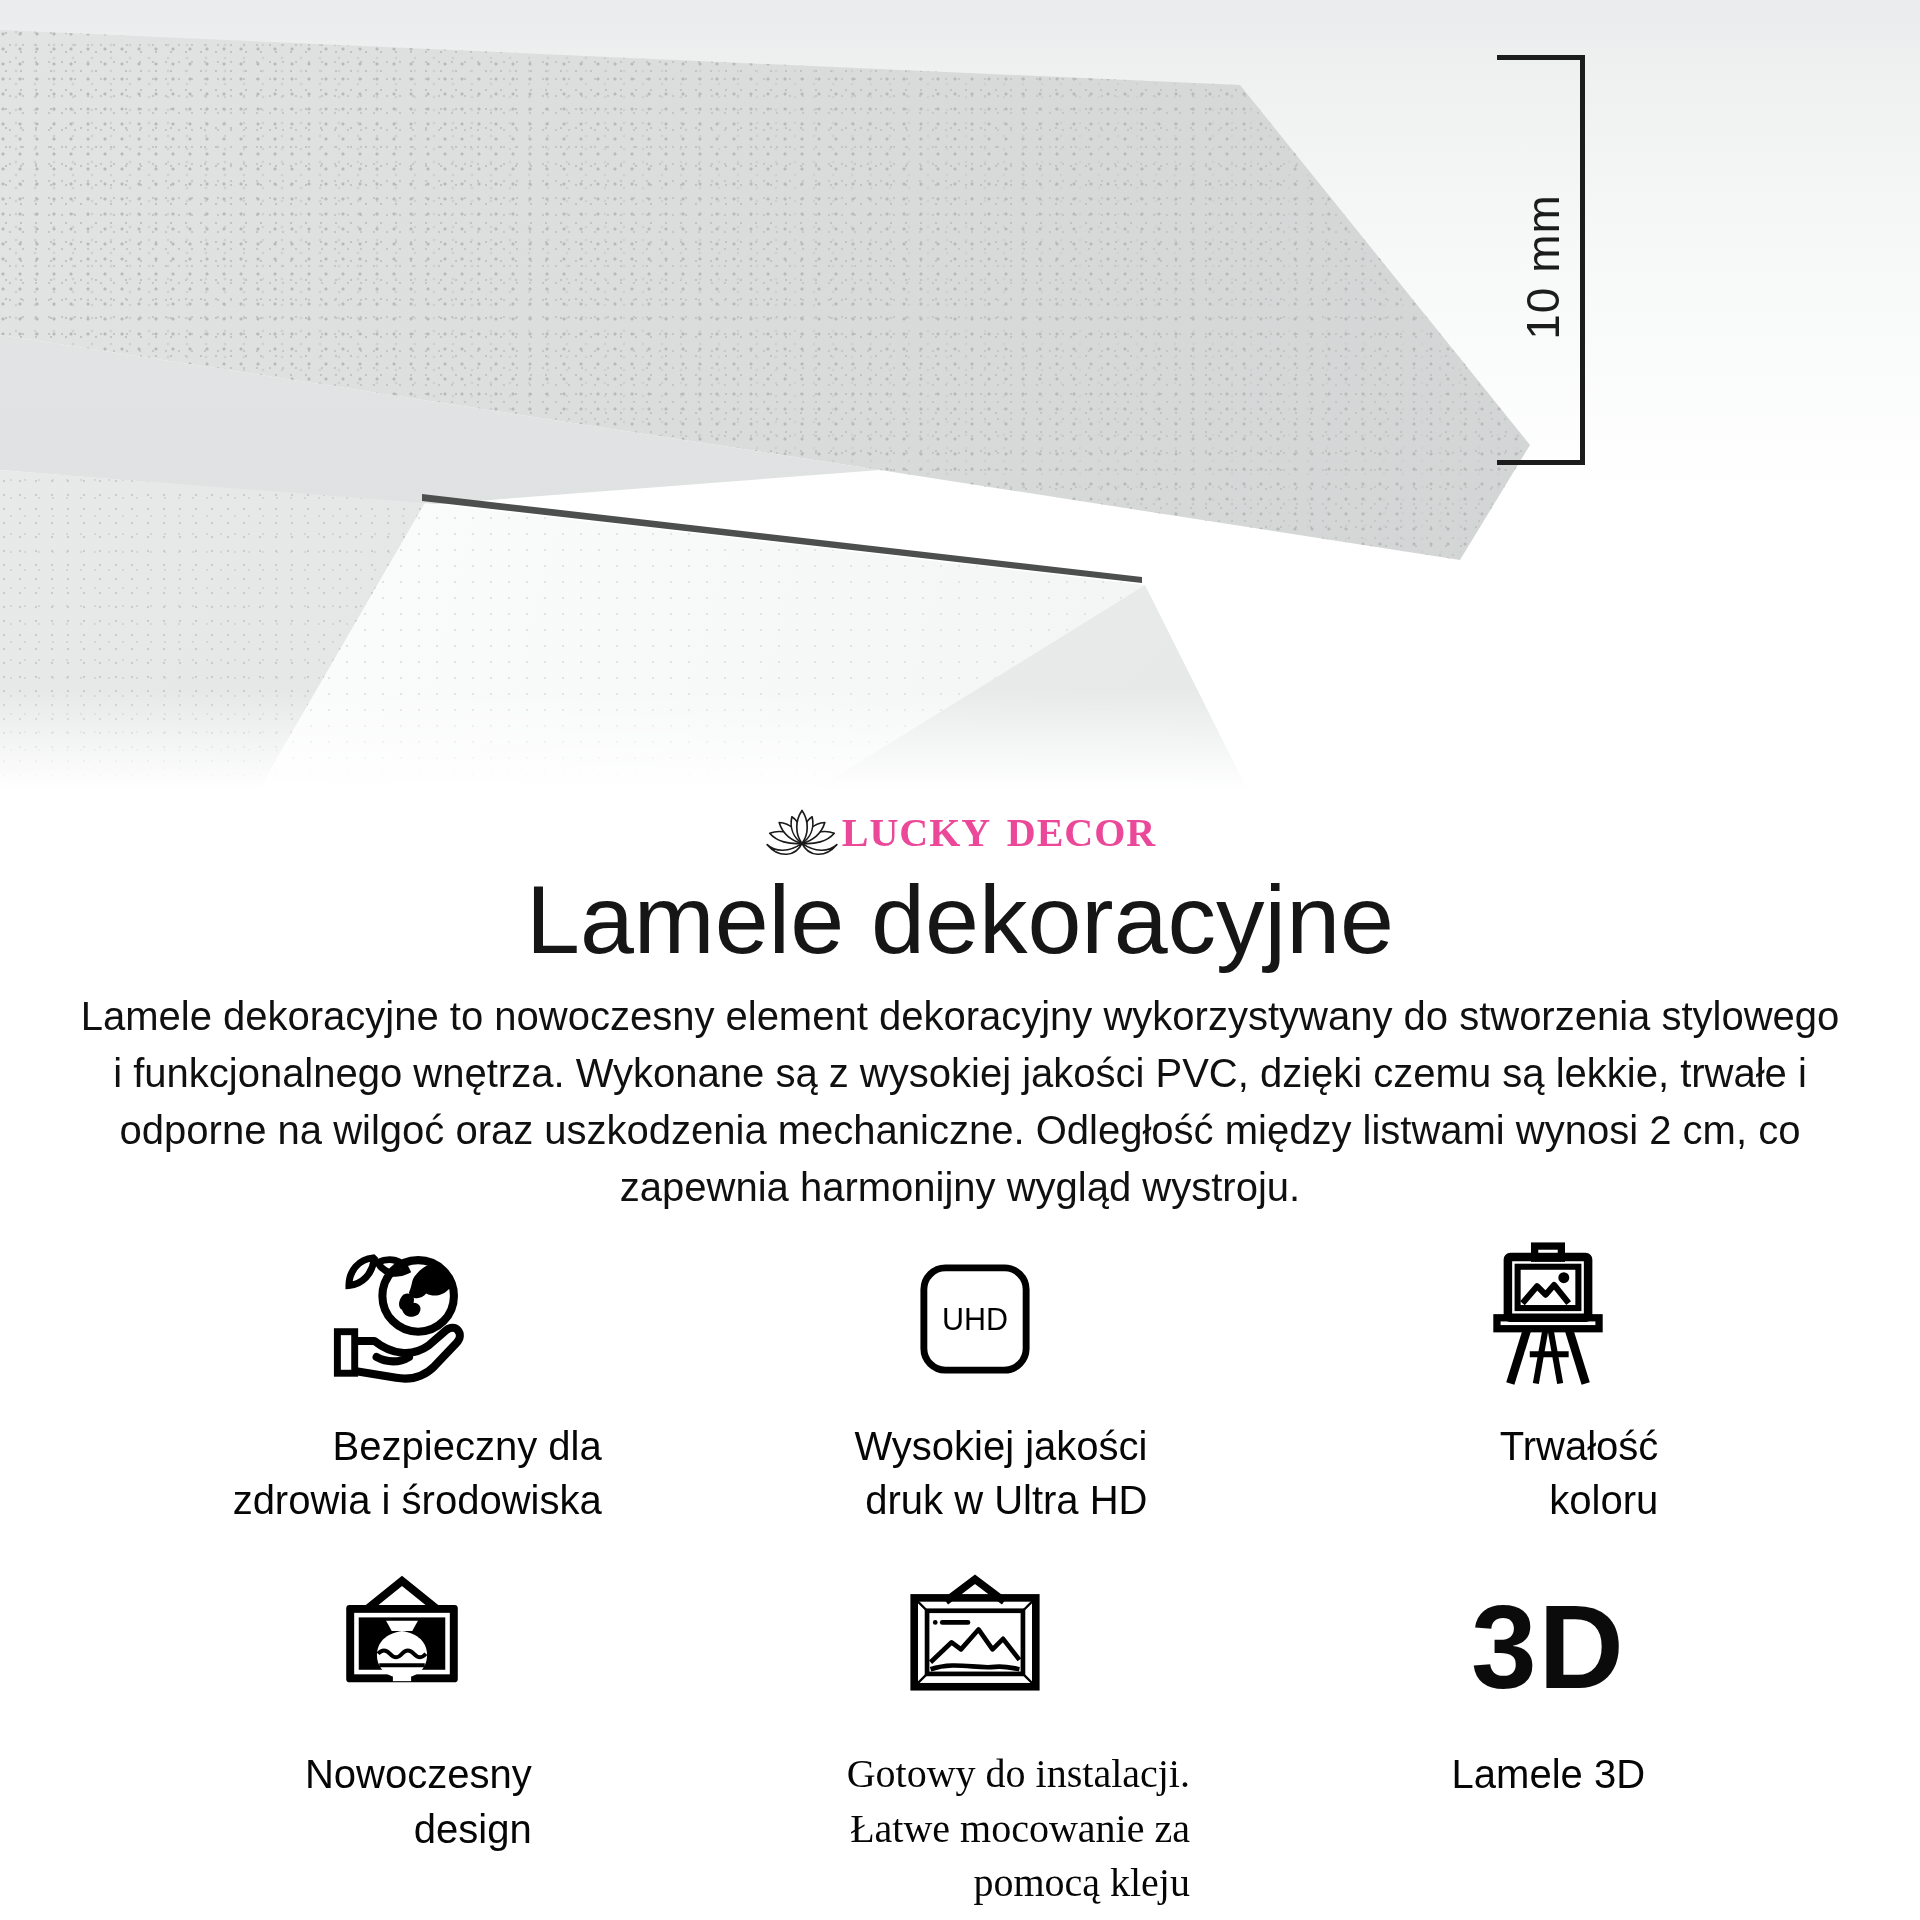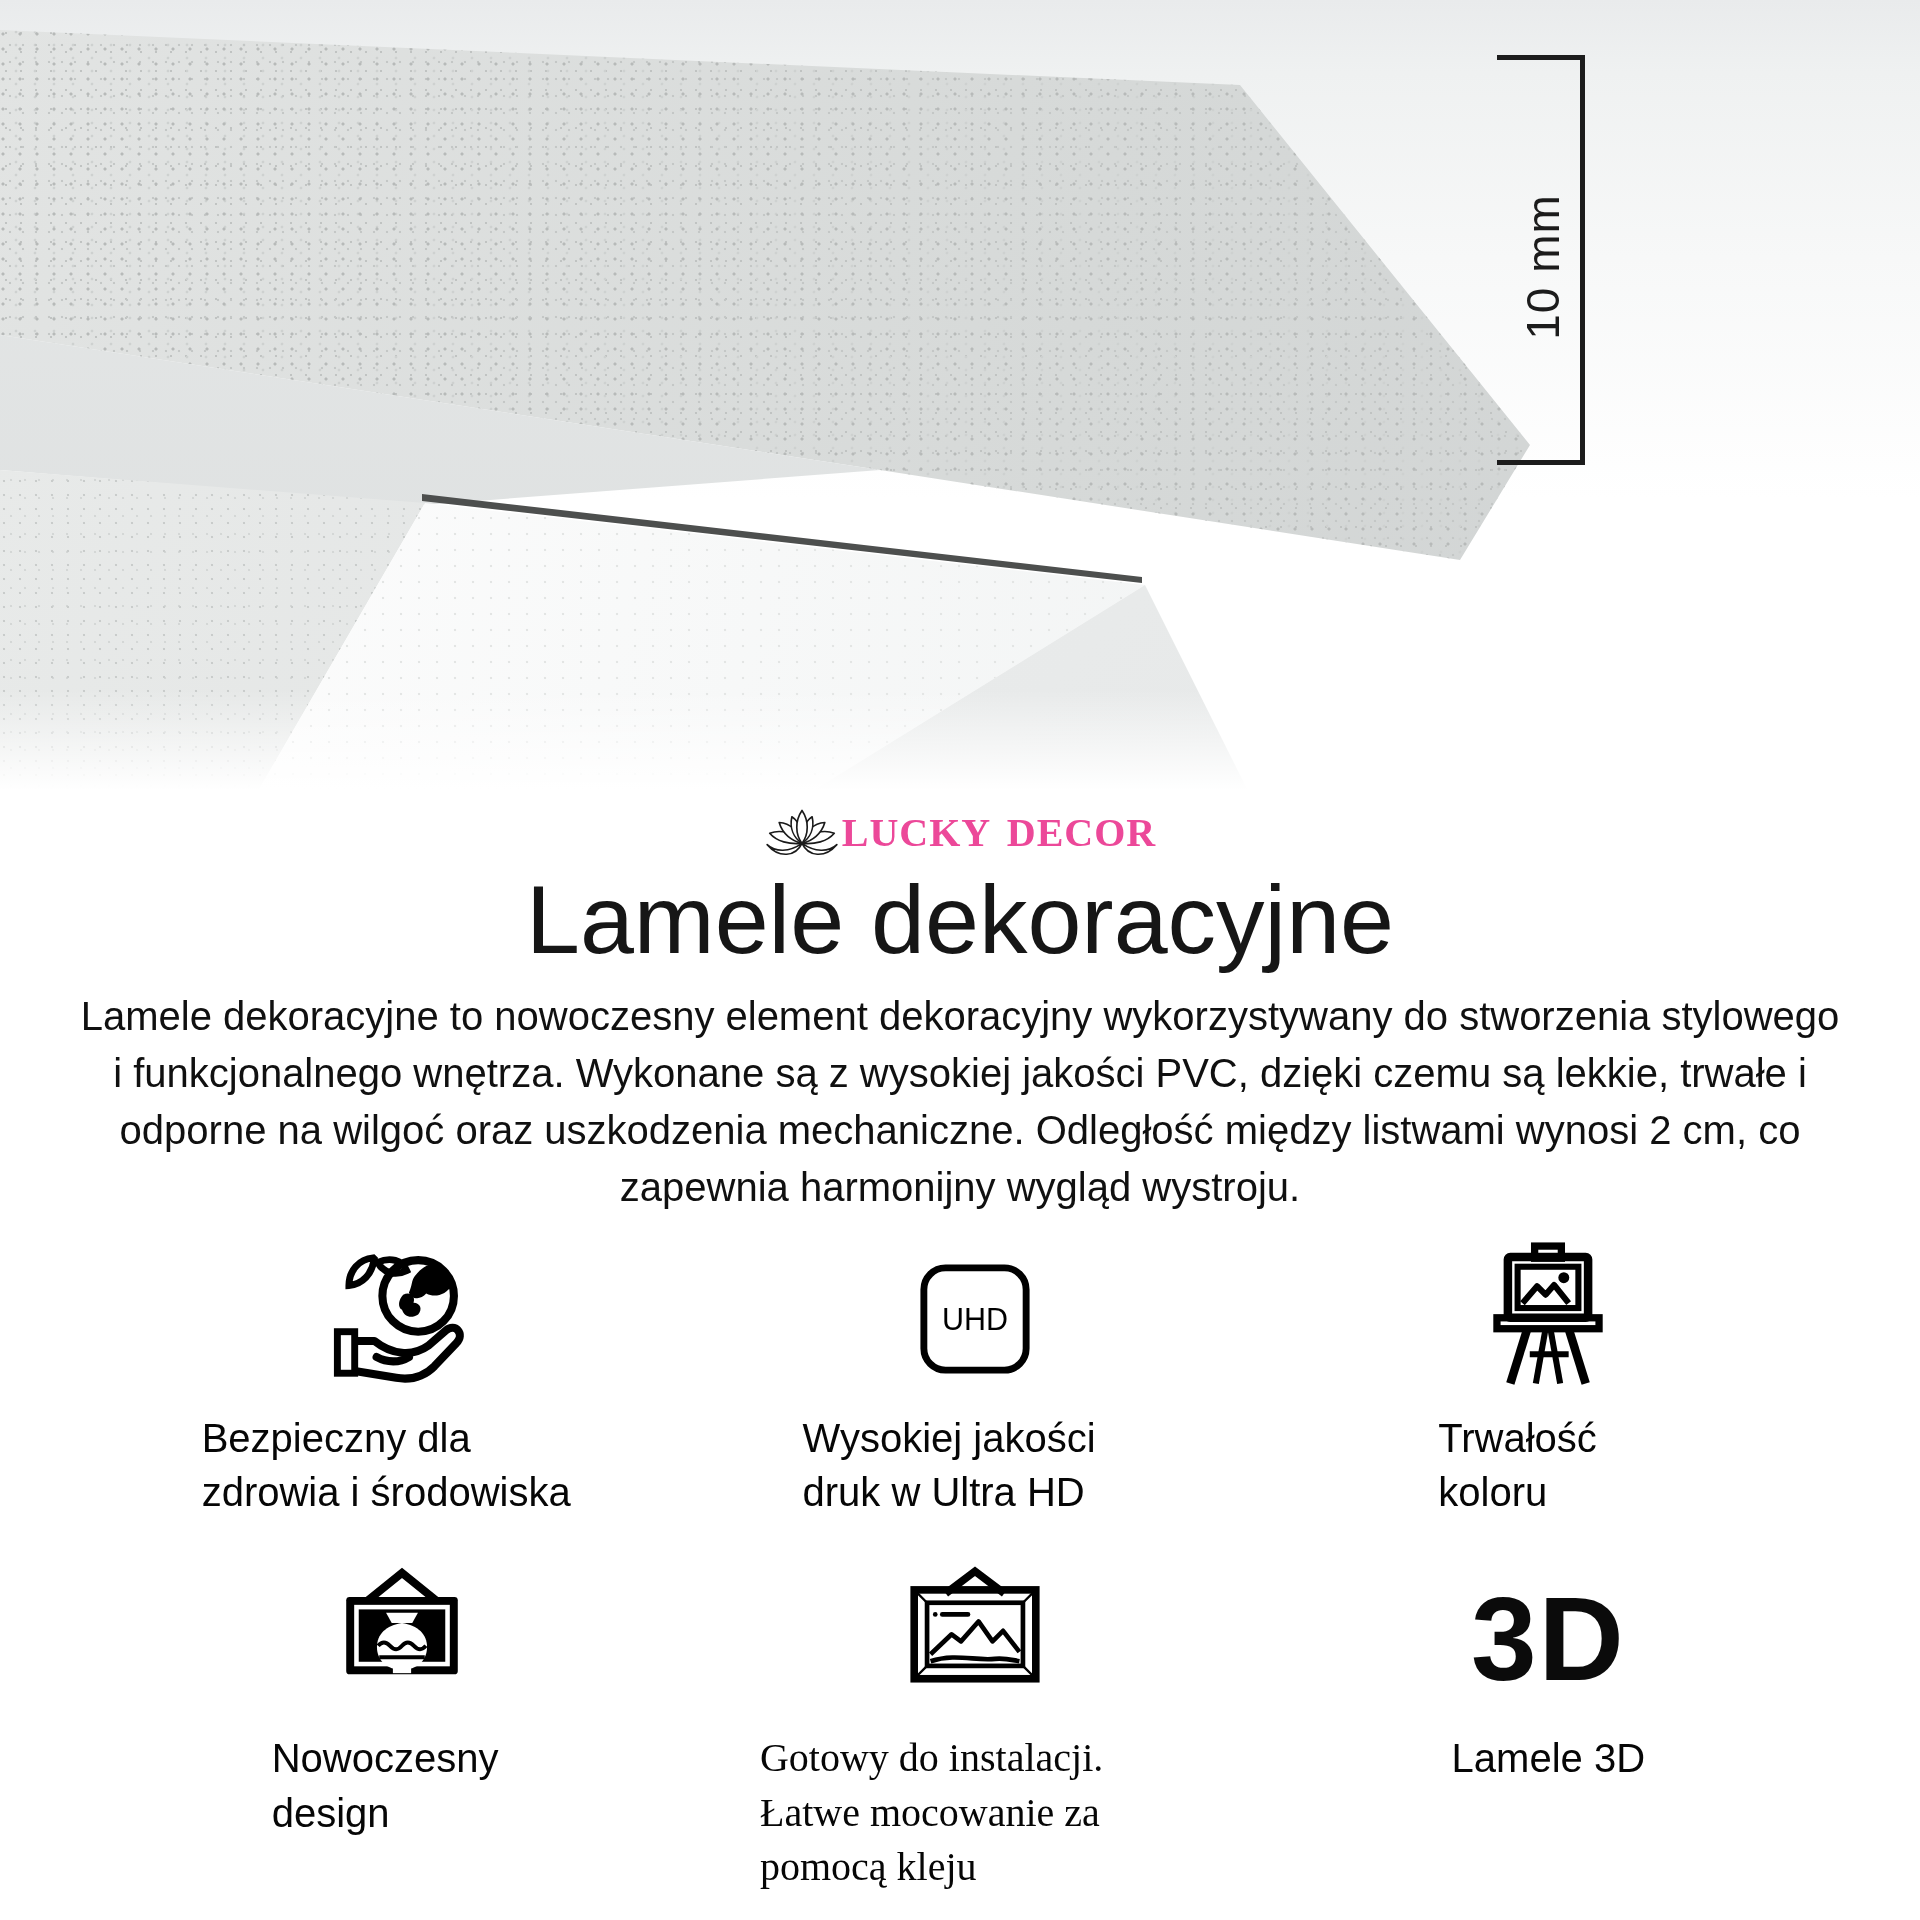--- a/index.html
+++ b/index.html
@@ -54,21 +54,21 @@
                 color:#161616; line-height:1.06; margin-top:6px; }
   .description { width:1760px; margin:16px auto 0; text-align:center; font-size:40px;
                  line-height:1.43; color:#101010; }
 
   
   .features { display:grid; grid-template-columns:1fr 1fr 1fr; padding:0 85px 0 115px; margin-top:26px;
               row-gap:44px; }
   .feature { display:flex; flex-direction:column; align-items:center; }
   .icon-box { height:152px; display:flex; align-items:center; justify-content:center; }
   .icon-box svg { display:block; }
-  .feature-label { margin-top:16px; text-align:left; font-size:40px; line-height:1.36; color:#060606; }
+  .feature-label { margin-top:24px; text-align:right; font-size:40px; line-height:1.36; color:#060606; }
   .lbl-w0 { max-width:400px; } .lbl-w1 { max-width:220px; } .lbl-w2 { max-width:345px; }
   .lbl-w3 { max-width:260px; } .lbl-w4 { max-width:430px;font-family:Liberation Serif, serif; } .lbl-w5 { max-width:420px; }
   .uhd-text { font-size:31px; font-weight:500; letter-spacing:0; fill:#000; }
   .threed-text { font-size:118px; font-weight:700; letter-spacing:2px; color:#0b0b0b; line-height:1; }
 </style>
 </head>
 <body>
 
 <div class="photo">
   <div class="layer speckle board1-face"></div>

